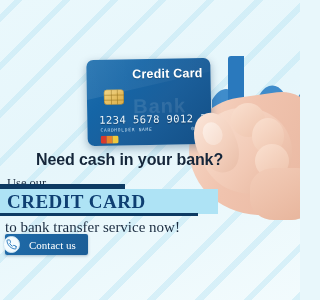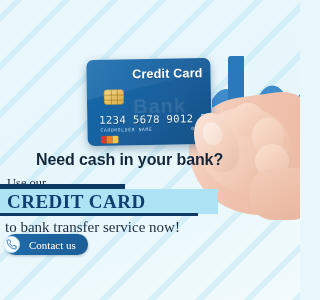--- a/index.html
+++ b/index.html
@@ -174,21 +174,21 @@
   .tagline {
     position:absolute; left:5px; top:219px;
     font-family:"Liberation Serif", serif;
     font-size:15px; color:#1b2c40;
   }
   
   .contact {
     position:absolute; left:5px; top:234px;
     height:21px; padding:0 12px 0 24px;
     display:flex; align-items:center;
-    border-radius:10px;
+    border-radius:2px;
     background:linear-gradient(100deg,#1f6aa8,#1b5e97);
     color:#ffffff;
     font-family:"Liberation Serif", serif;
     font-size:11px;
     box-shadow:0 1px 3px rgba(10,50,90,.3);
   }
   .contact-badge {
     position:absolute; left:3px; top:236px;
     width:17px; height:17px; border-radius:50%;
     background:#f4fbfe;

